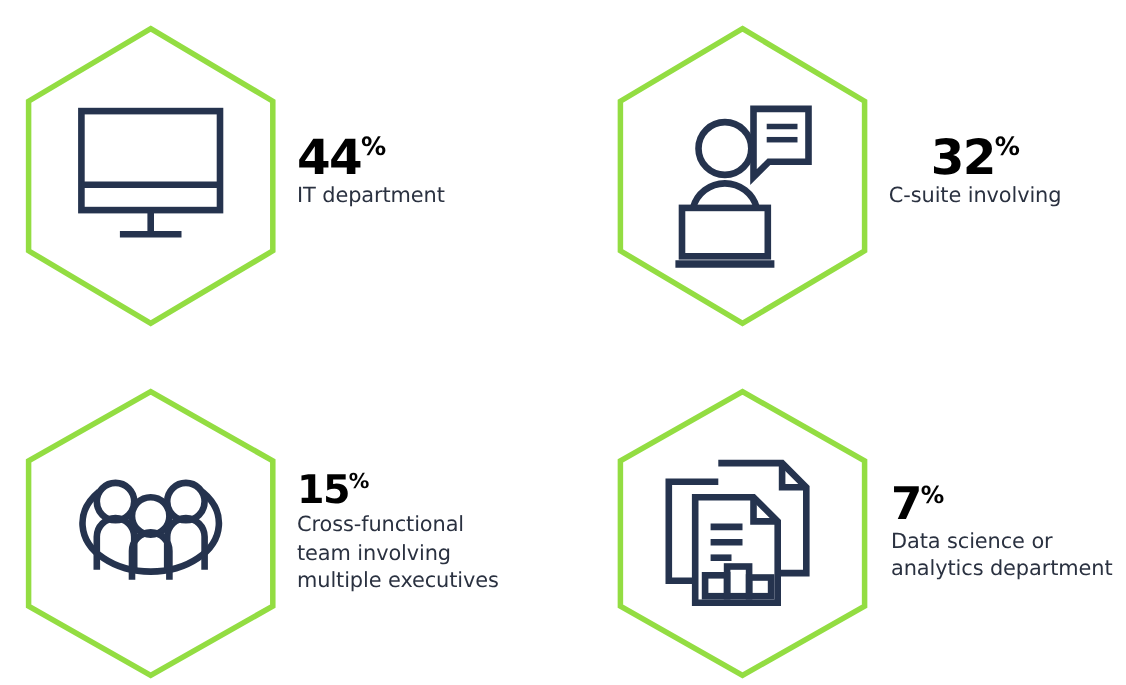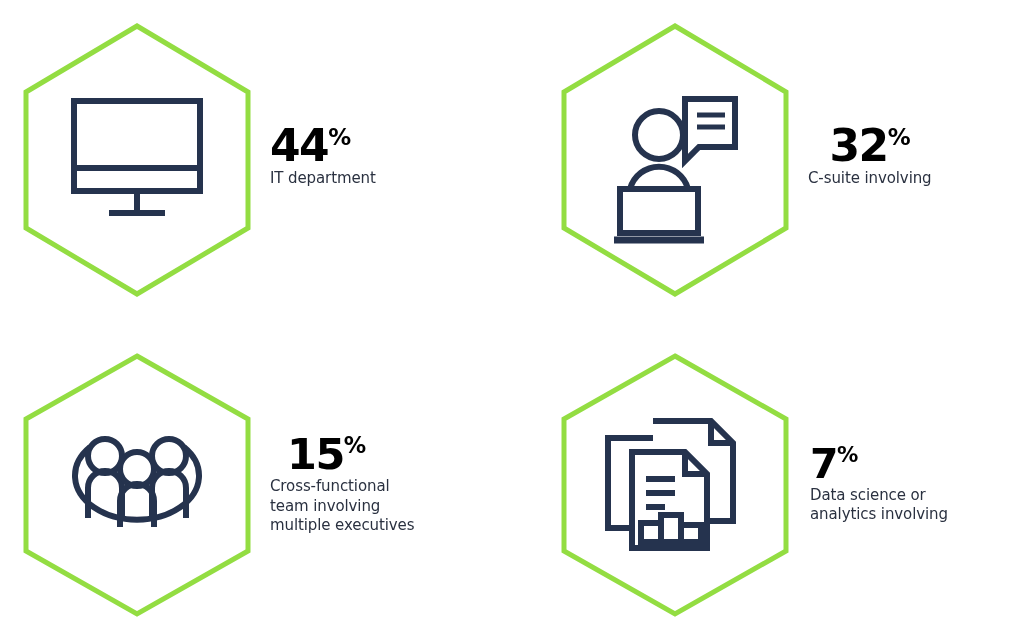--- a/index.html
+++ b/index.html
@@ -67,42 +67,42 @@
   .stat-number .pct {
     font-size: 0.52em;
     letter-spacing: -0.5px;
     vertical-align: super;
     position: relative;
     top: -0.04em;
   }
   .stat-label {
     font-family: "DejaVu Sans", sans-serif;
     color: #2a3140;
-    font-size: 15px;
+    font-size: 19px;
     line-height: 1.32;
     letter-spacing: -0.1px;
     white-space: pre-line;
     margin-top: 2px;
     display: block;
   }
 
   
   #cell-0 { left: 22px;  top: 22px;  }
   #cell-1 { left: 560px; top: 22px;  }
   #cell-2 { left: 22px;  top: 352px; }
   #cell-3 { left: 560px; top: 352px; }
 
   #cell-0 .stat-text { margin-left: 18px; margin-bottom: 6px; }
   #cell-1 .stat-text { margin-left: 18px; margin-bottom: 6px; }
   #cell-2 .stat-text { margin-left: 18px; margin-bottom: 0px; }
   #cell-3 .stat-text { margin-left: 20px; margin-bottom: 0px; }
 
   #cell-0 .stat-number { font-size: 44px; }
   #cell-1 .stat-number { font-size: 44px; text-align: center; }
-  #cell-2 .stat-number { font-size: 43px; margin-left: 17px; }
+  #cell-2 .stat-number { font-size: 36px; }
   #cell-3 .stat-number { font-size: 41px; }
 </style>
 </head>
 <body>
 
 <div id="stage">
 
   <div class="stat-cell" id="cell-0">
 
     <div class="hex-wrap">
@@ -221,17 +221,17 @@
             <rect x="58" y="98" width="20" height="27"></rect>
             <rect x="78" y="108" width="20" height="17"></rect>
           </g>
         </svg>
       </div>
     </div>
 
     <div class="stat-text">
       <span class="stat-number"><span>7</span><span class="pct">%</span></span>
       <span class="stat-label">Data science or
-analytics involving</span>
+analytics department</span>
     </div>
   </div>
 
 </div>
 
 </body></html>

